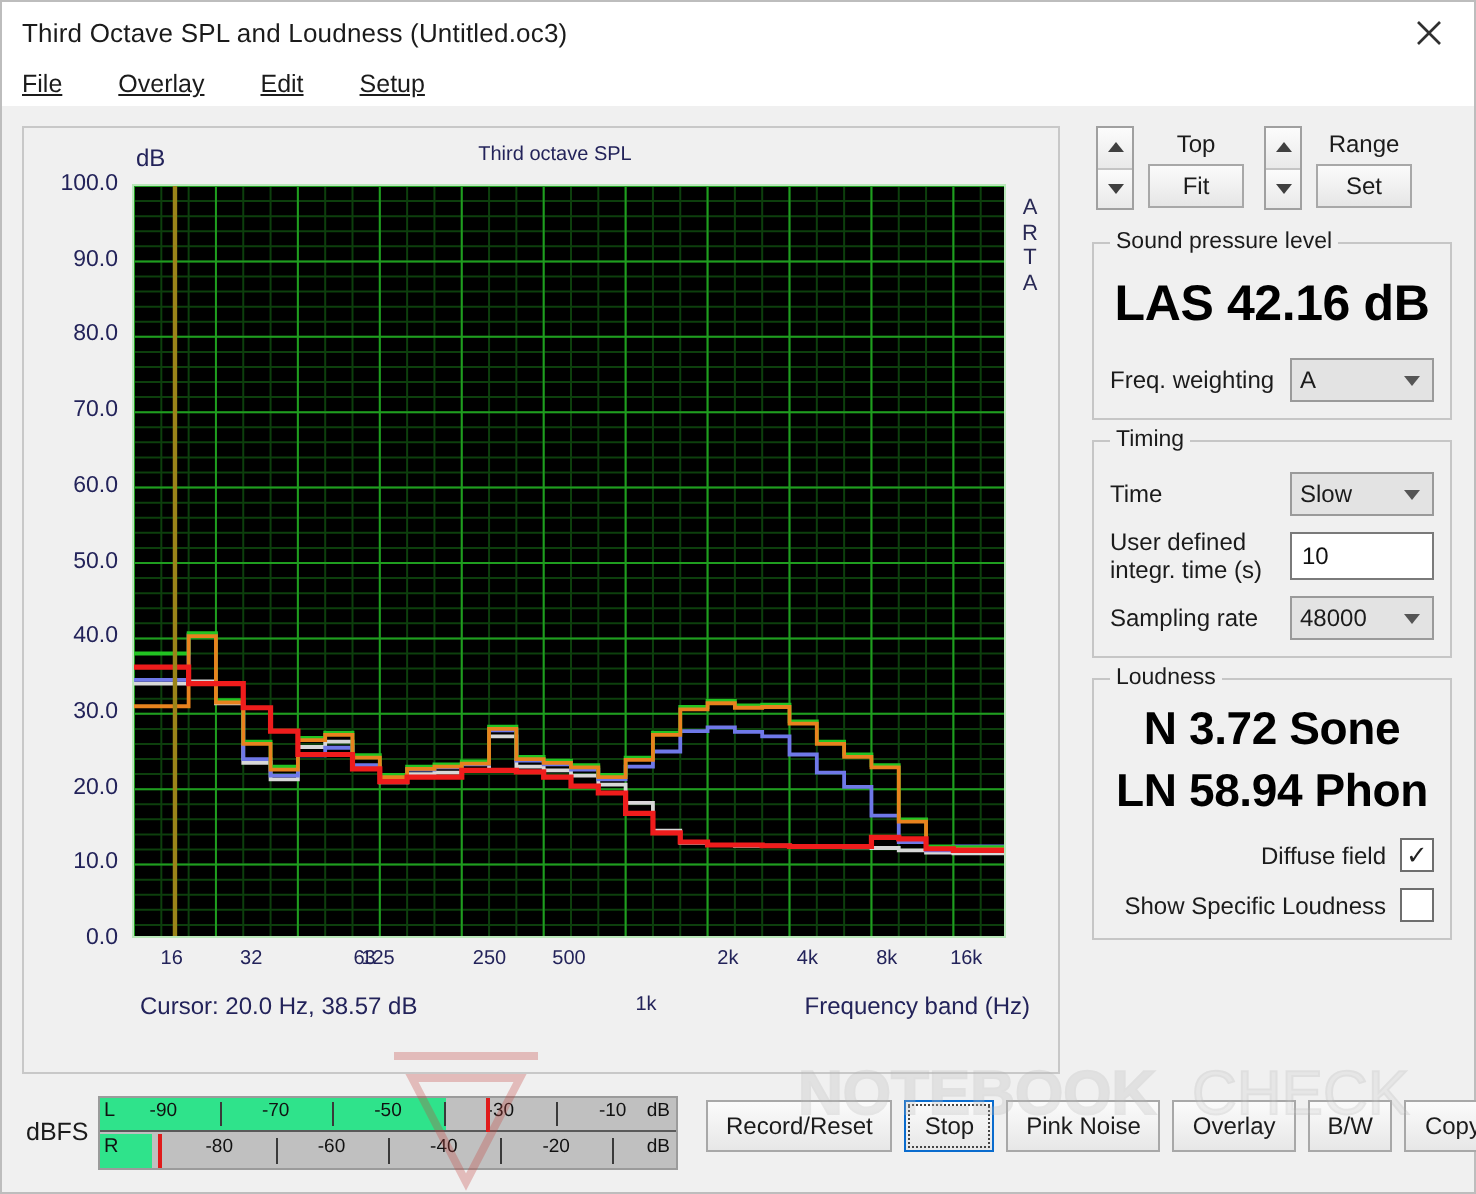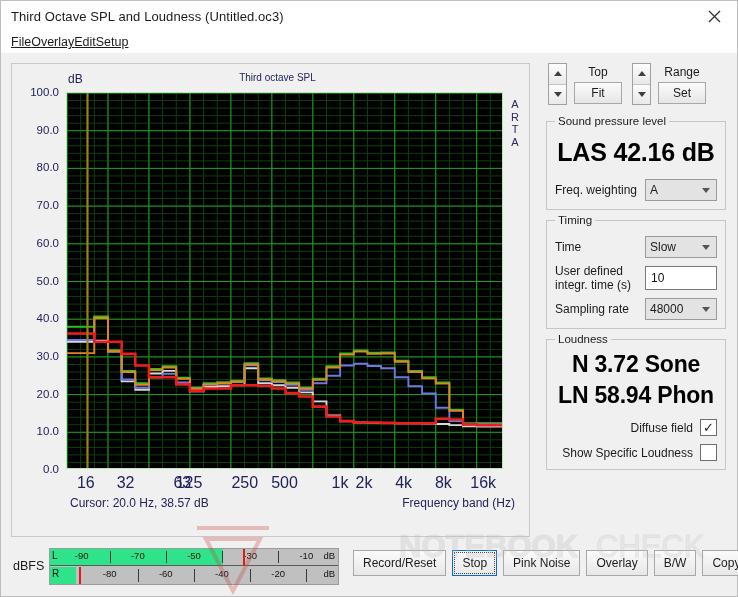--- a/index.html
+++ b/index.html
@@ -25,21 +25,21 @@
   .close-btn {
     position:absolute; right:0; top:0; width:46px; height:30px;
     display:flex; align-items:center; justify-content:center;
     font-size:15px; color:#303030; cursor:default;
   }
   .close-btn svg { display:block; }
 
   
   .menubar {
     height: 22px; background:#ffffff;
-    display:flex; align-items:center; padding-left:10px; gap:0;
+    display:flex; align-items:center; padding-left:10px; gap:28px;
   }
   .menu-item { font-size:12.5px; color:#1b1b1b; cursor:default; }
   .menu-item u { text-decoration: underline; }
 
   
   .main { position:absolute; left:0; top:52px; right:0; bottom:56px; }
 
   
   .graph-panel {
     position:absolute; left:10px; top:10px;
@@ -62,21 +62,21 @@
   }
   .plot svg { position:absolute; left:0; top:0; }
 
   .ylabels { position:absolute; left:0; top:22px; width:52px; }
   .ylab {
     position:absolute; right:5px; font-size:11.5px; color:#23235a;
     transform: translateY(-50%); white-space:nowrap;
   }
   .xlabels { position:absolute; left:54px; top:410px; width:437px; height:16px; }
   .xlab {
-    position:absolute; font-size:16px; color:#23235a;
+    position:absolute; font-size:10px; color:#23235a;
     transform: translateX(-50%); white-space:nowrap;
   }
   .arta {
     position:absolute; left:496px; top:34px;
     font-size:11px; color:#2a2a55; line-height:12.5px;
     text-align:center; width:14px;
   }
   .cursor-text { position:absolute; left:58px; top:432px; font-size:12px; color:#23235a; }
   .freq-band-label { position:absolute; right:14px; top:432px; font-size:12px; color:#23235a; }
 
@@ -339,21 +339,21 @@
         <span>A</span>
       </div>
 
       <div class="xlabels" id="xlabels">
           <div class="xlab" style="left: 19.8636px;">16</div>
           <div class="xlab" style="left: 59.5909px;">32</div>
           <div class="xlab" style="left: 99.3182px; margin-left: 17px;">63</div>
           <div class="xlab" style="left: 123px;">125</div>
           <div class="xlab" style="left: 178.773px;">250</div>
           <div class="xlab" style="left: 218.5px;">500</div>
-          <div class="xlab" style="left: 274px;">1k</div>
+          <div class="xlab" style="left: 257px; margin-top: 23px;">1k</div>
           <div class="xlab" style="left: 297.955px;">2k</div>
           <div class="xlab" style="left: 337.682px;">4k</div>
           <div class="xlab" style="left: 377.409px;">8k</div>
           <div class="xlab" style="left: 417.136px;">16k</div>
         </div>
 
       <div class="cursor-text">Cursor:   20.0 Hz, 38.57 dB</div>
       <div class="freq-band-label">Frequency band (Hz)</div>
     </div>
 

